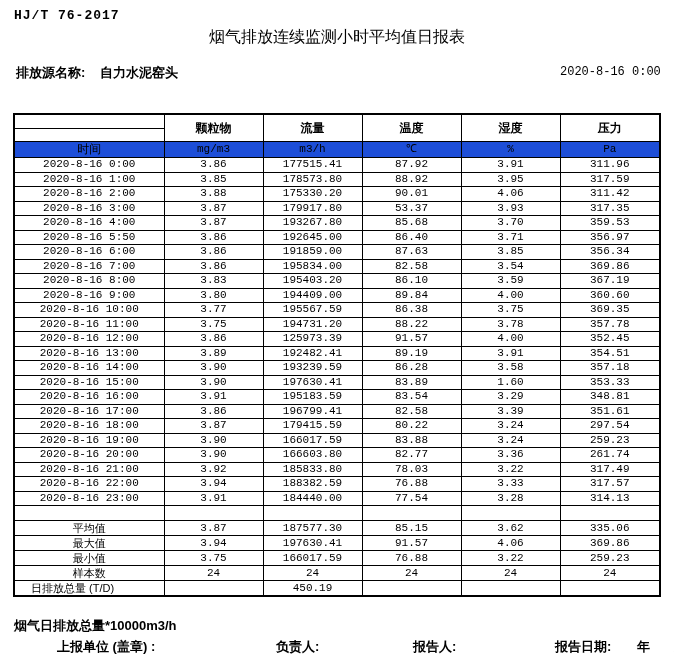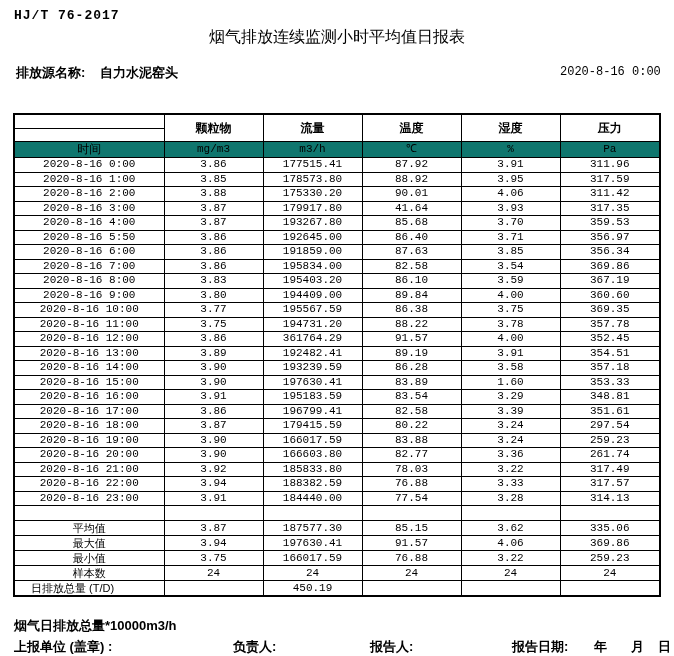--- a/index.html
+++ b/index.html
@@ -36,33 +36,33 @@
     font-weight:normal;
   }
   .cjk { font-family:"Liberation Sans","DejaVu Sans",sans-serif; }
   tr.hdr1 th { height:26px; line-height:26px; font-size:12px; font-weight:bold;
     font-family:"Liberation Sans","DejaVu Sans",sans-serif;margin-top:33px; }
   td.corner { position:relative; }
   td.corner::after {
     content:""; position:absolute; left:0; right:0; top:50%; height:0;
     border-top:1px solid #000;
   }
-  tr.units td { background:#0f766e; height:15px; line-height:15px; font-size:11px; }
+  tr.units td { background:#1d4ed8; height:15px; line-height:15px; font-size:11px; }
   tr.units td:first-child { font-size:12px; }
   tr.spacer td { height:14px; }
   tbody[data-name="summary-rows"] td { height:14px; line-height:14px; }
   tbody[data-name="summary-rows"] tr:last-child td:first-child {
     text-align:left; padding-left:16px;
   }
   .note {
     position:absolute; left:14px; top:617px; font-weight:bold; font-size:13px;
   }
   .signs { position:absolute; top:638px; left:0; width:100%; height:18px;
     font-weight:bold; font-size:13px; }
-  .signs span { position:absolute; white-space:nowrap; }
+  .signs span { position:absolute; white-space:nowrap;margin-left:43px; }
   .s-unit { left:14px; }  .s-resp { left:233px; } .s-rept { left:370px; }
   .s-date { left:512px; } .s-year { left:594px; } .s-month { left:631px; } .s-day { left:658px; }
 </style>
 </head>
 <body>
 
 <div class="std" data-name="standard-code">HJ/T 76-2017</div>
 <div class="title" data-name="page-title">烟气排放连续监测小时平均值日报表</div>
 
 <div class="meta" data-name="report-meta">
@@ -120,21 +120,21 @@
         <td data-name="value-cell">3.88</td>
         <td data-name="value-cell">175330.20</td>
         <td data-name="value-cell">90.01</td>
         <td data-name="value-cell">4.06</td>
         <td data-name="value-cell">311.42</td>
       </tr>
       <tr data-name="table-row">
         <td data-name="time-cell">2020-8-16 3:00</td>
         <td data-name="value-cell">3.87</td>
         <td data-name="value-cell">179917.80</td>
-        <td data-name="value-cell">41.64</td>
+        <td data-name="value-cell">53.37</td>
         <td data-name="value-cell">3.93</td>
         <td data-name="value-cell">317.35</td>
       </tr>
       <tr data-name="table-row">
         <td data-name="time-cell">2020-8-16 4:00</td>
         <td data-name="value-cell">3.87</td>
         <td data-name="value-cell">193267.80</td>
         <td data-name="value-cell">85.68</td>
         <td data-name="value-cell">3.70</td>
         <td data-name="value-cell">359.53</td>
@@ -191,21 +191,21 @@
         <td data-name="time-cell">2020-8-16 11:00</td>
         <td data-name="value-cell">3.75</td>
         <td data-name="value-cell">194731.20</td>
         <td data-name="value-cell">88.22</td>
         <td data-name="value-cell">3.78</td>
         <td data-name="value-cell">357.78</td>
       </tr>
       <tr data-name="table-row">
         <td data-name="time-cell">2020-8-16 12:00</td>
         <td data-name="value-cell">3.86</td>
-        <td data-name="value-cell">361764.29</td>
+        <td data-name="value-cell">125973.39</td>
         <td data-name="value-cell">91.57</td>
         <td data-name="value-cell">4.00</td>
         <td data-name="value-cell">352.45</td>
       </tr>
       <tr data-name="table-row">
         <td data-name="time-cell">2020-8-16 13:00</td>
         <td data-name="value-cell">3.89</td>
         <td data-name="value-cell">192482.41</td>
         <td data-name="value-cell">89.19</td>
         <td data-name="value-cell">3.91</td>

